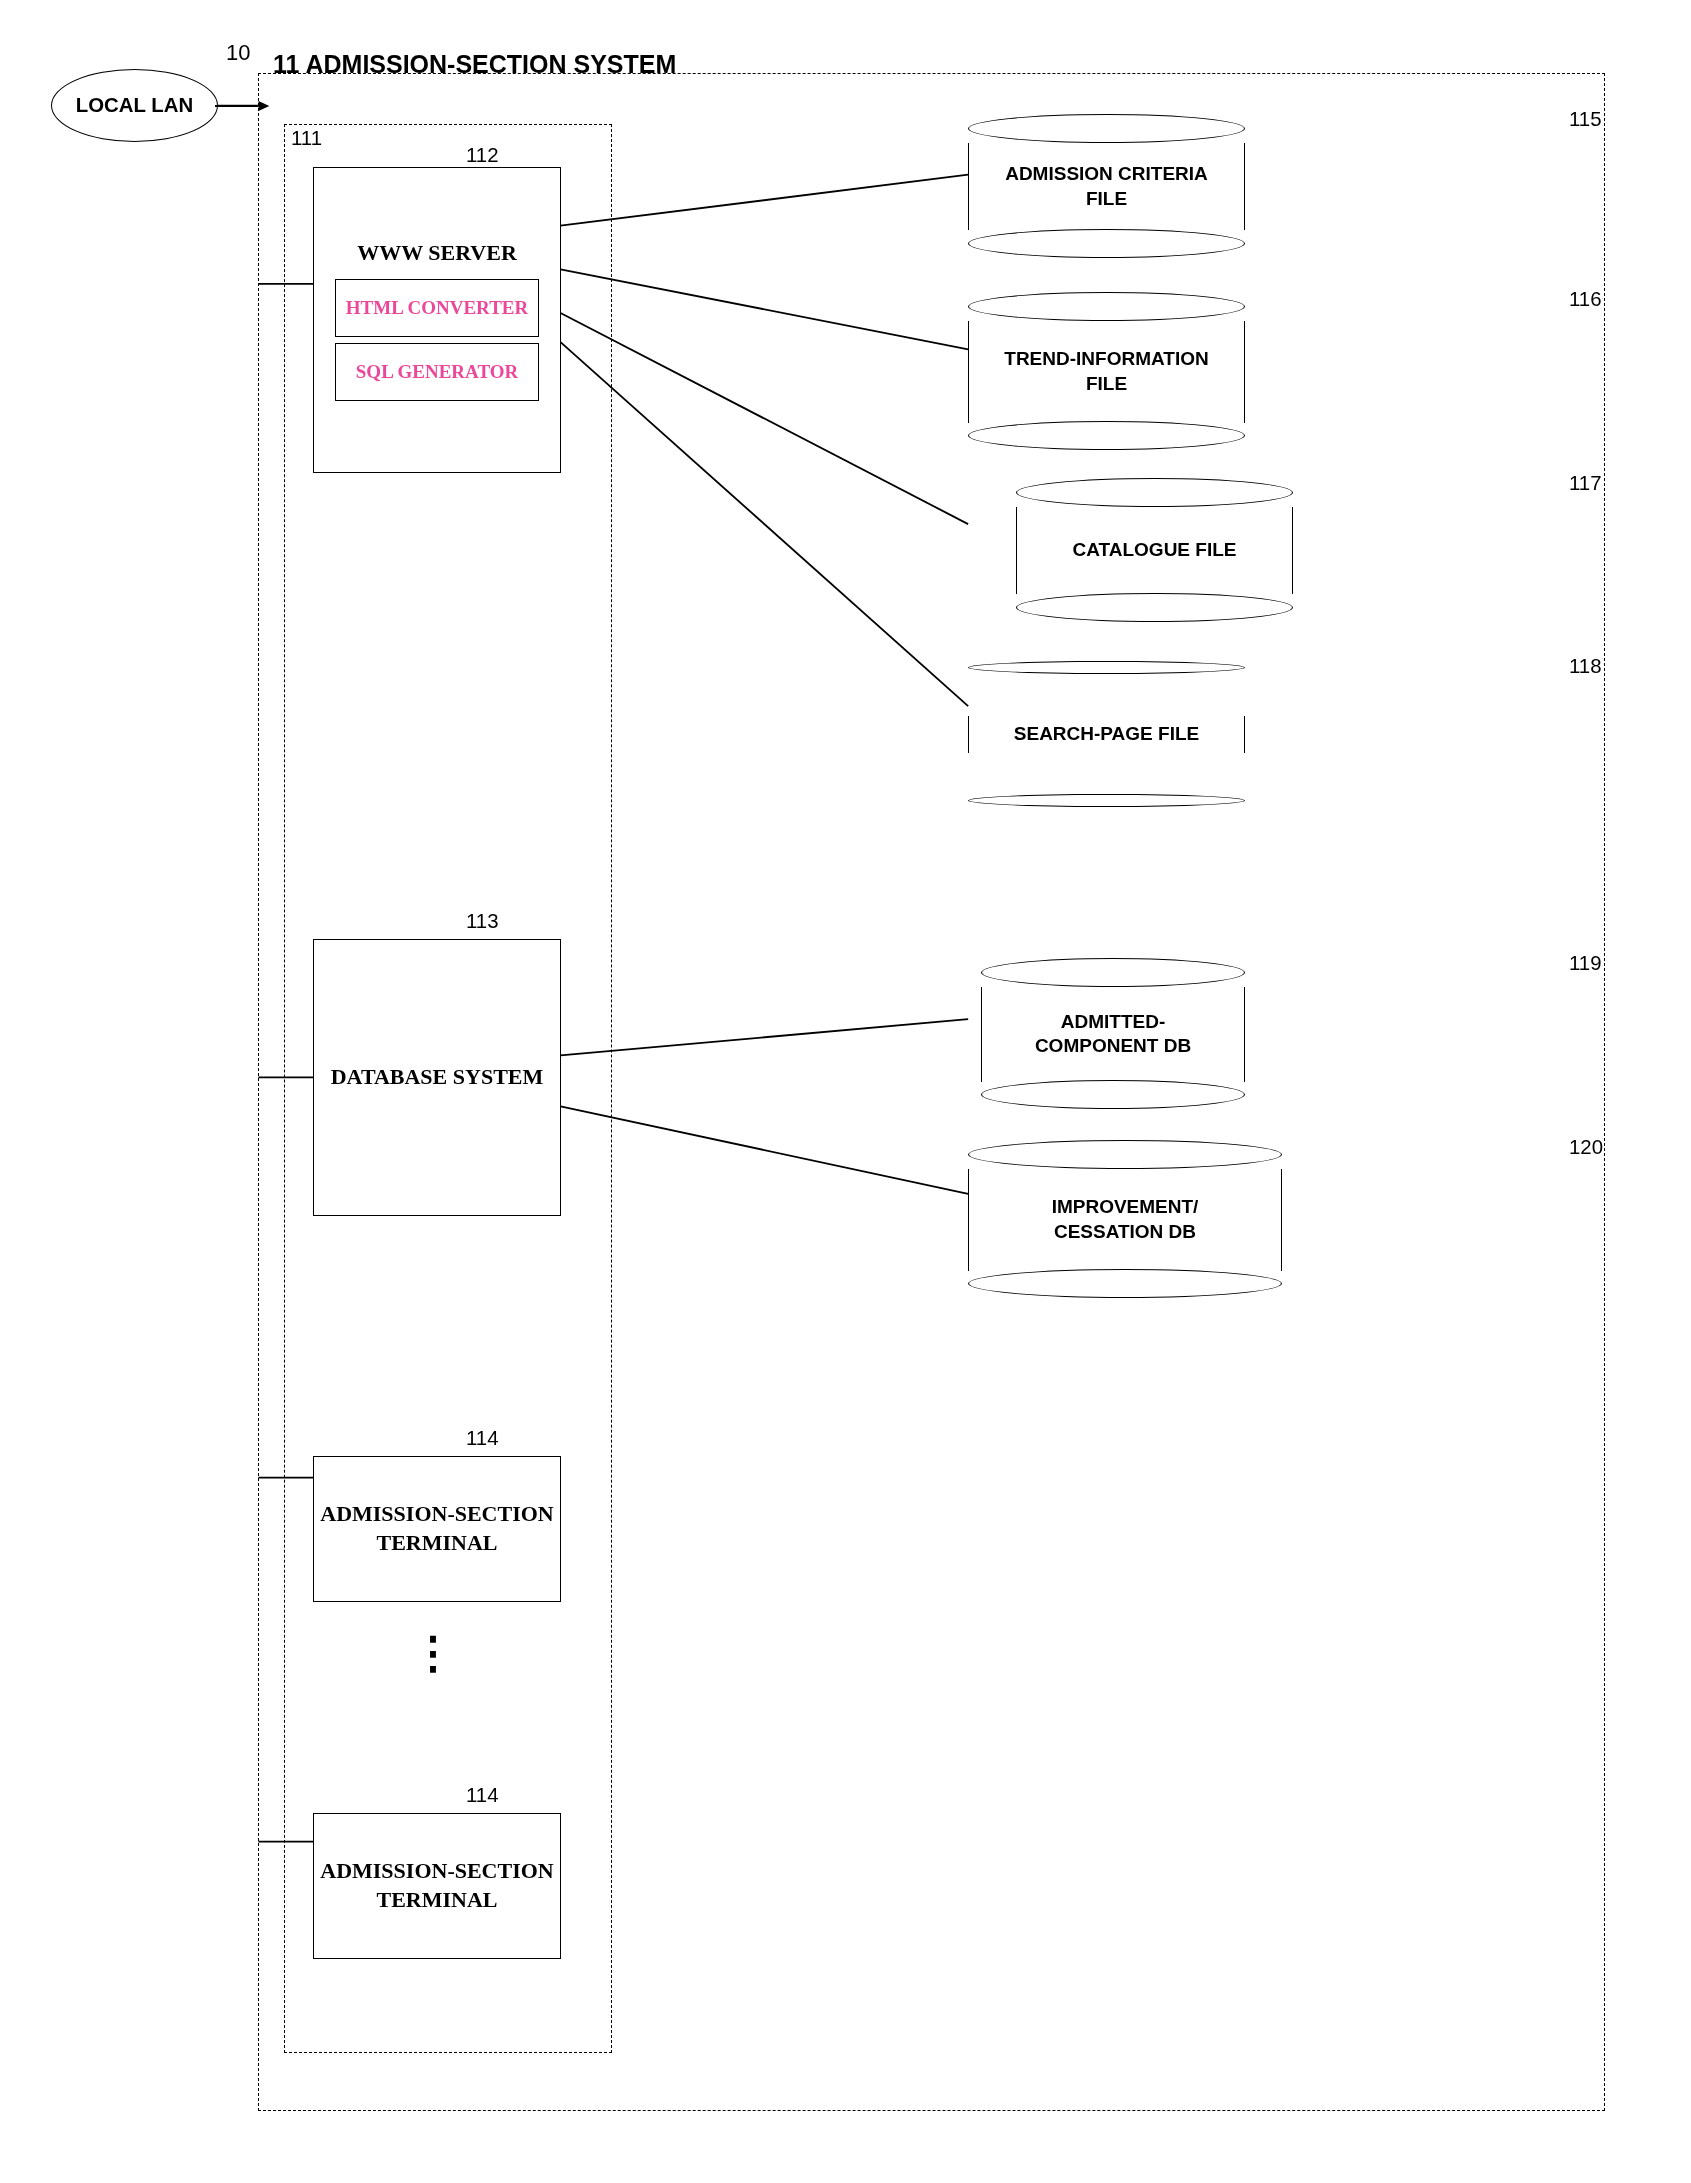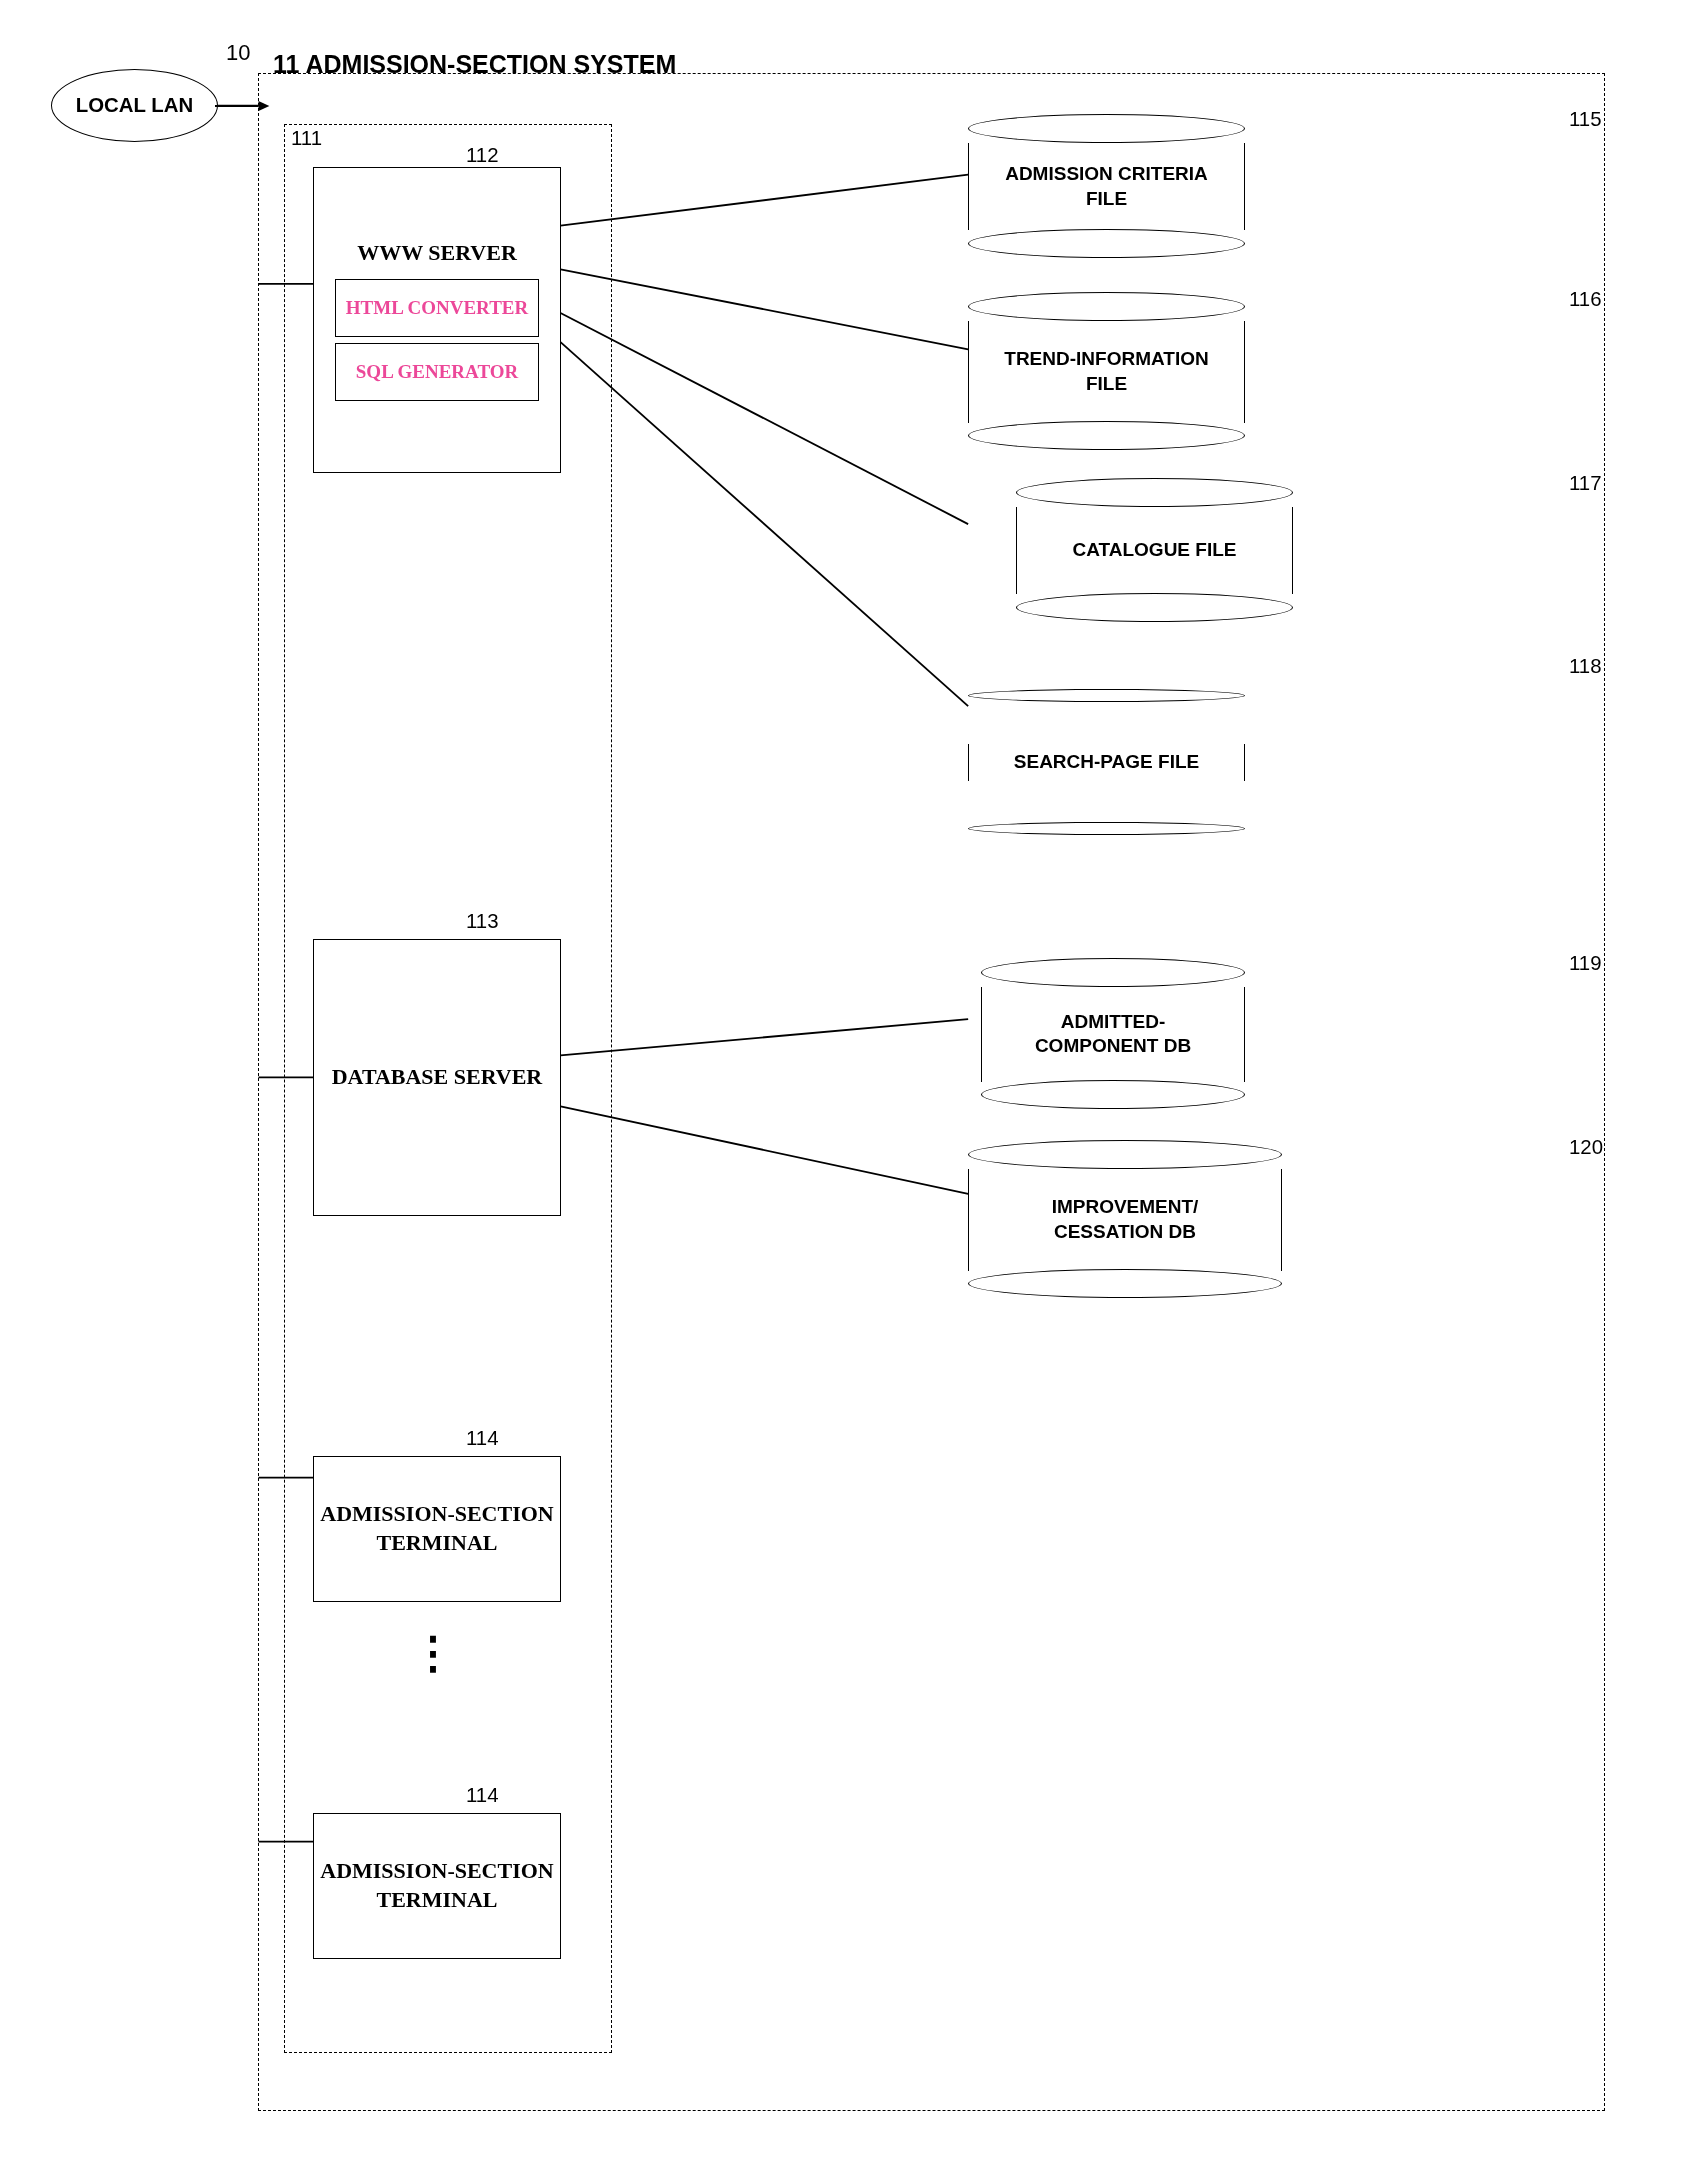--- a/index.html
+++ b/index.html
@@ -235,32 +235,32 @@
   <div class="cylinder" style="top: 477px; left: 968px; width: 277px; height: 146px; margin-left: 48px;">
     <div class="cylinder-top" style="height:29px; position:relative; z-index:2;"></div>
     <div class="cylinder-body" style="width:100%; height:87px; position:relative;">
       <span class="cylinder-label">CATALOGUE FILE</span>
     </div>
     <div class="cylinder-bottom" style="height:29px;"></div>
   </div>
 
   <span class="ref-label" style="top: 655px; left: 1569px; font-size: 20.4px;">118</span>
 
-  <div class="cylinder" style="top: 689px; left: 968px; width: 277px; height: 146px; gap: 42px;">
+  <div class="cylinder" style="top: 661px; left: 968px; width: 277px; height: 146px; gap: 42px;">
     <div class="cylinder-top" style="height:29px; position:relative; z-index:2;"></div>
     <div class="cylinder-body" style="width:100%; height:87px; position:relative;">
       <span class="cylinder-label">SEARCH-PAGE FILE</span>
     </div>
     <div class="cylinder-bottom" style="height:29px;"></div>
   </div>
 
   <span class="ref-label" style="top: 910px; left: 466px; font-size: 20.4px;">113</span>
 
   <div class="rect-box" style="top: 939px; left: 313px; width: 248px; height: 277px;">
-    <span class="rect-box-title">DATABASE SERVER</span>
+    <span class="rect-box-title">DATABASE SYSTEM</span>
   </div>
 
   <span class="ref-label" style="top: 952px; left: 1569px; font-size: 20.4px;">119</span>
 
   <div class="cylinder" style="top: 957px; left: 968px; width: 277px; height: 153px; padding-left: 13px;">
     <div class="cylinder-top" style="height:29px; position:relative; z-index:2;"></div>
     <div class="cylinder-body" style="width:100%; height:95px; position:relative;">
       <span class="cylinder-label" style="white-space:pre-line;">ADMITTED-
 COMPONENT DB</span>
     </div>

